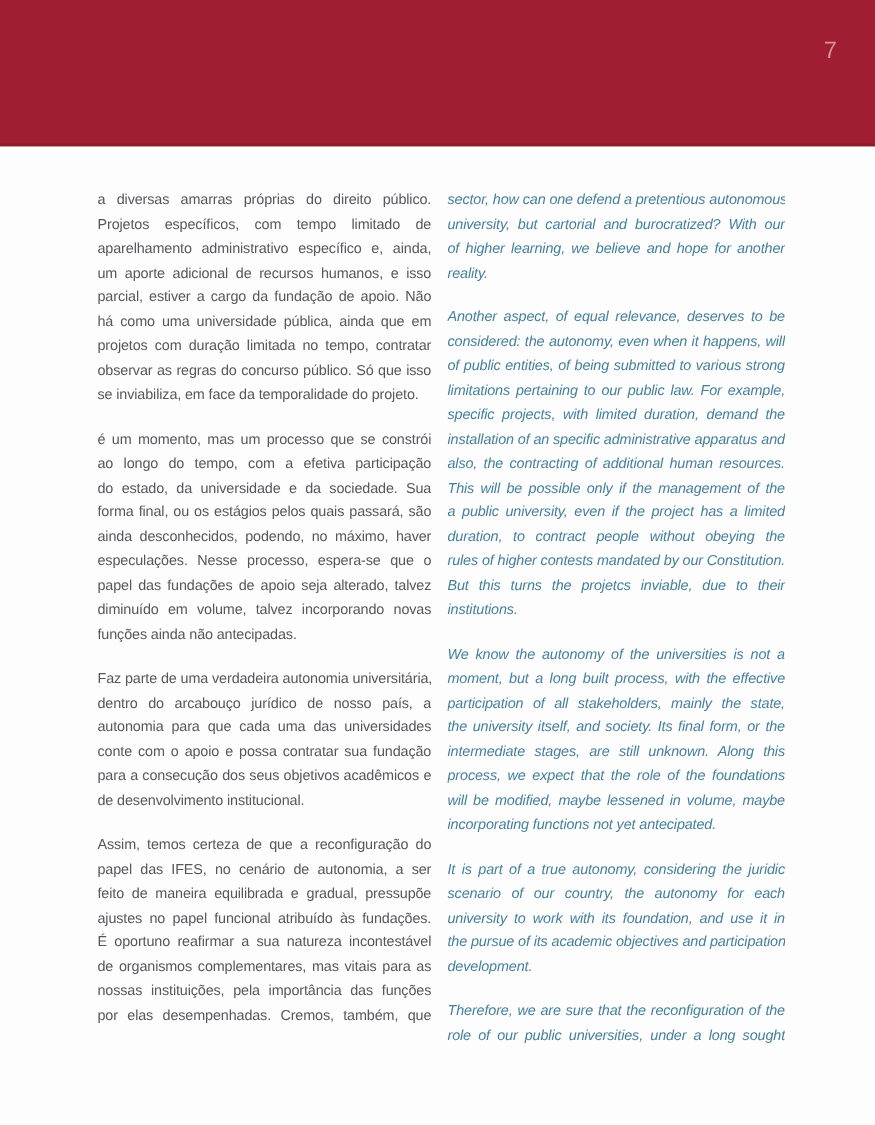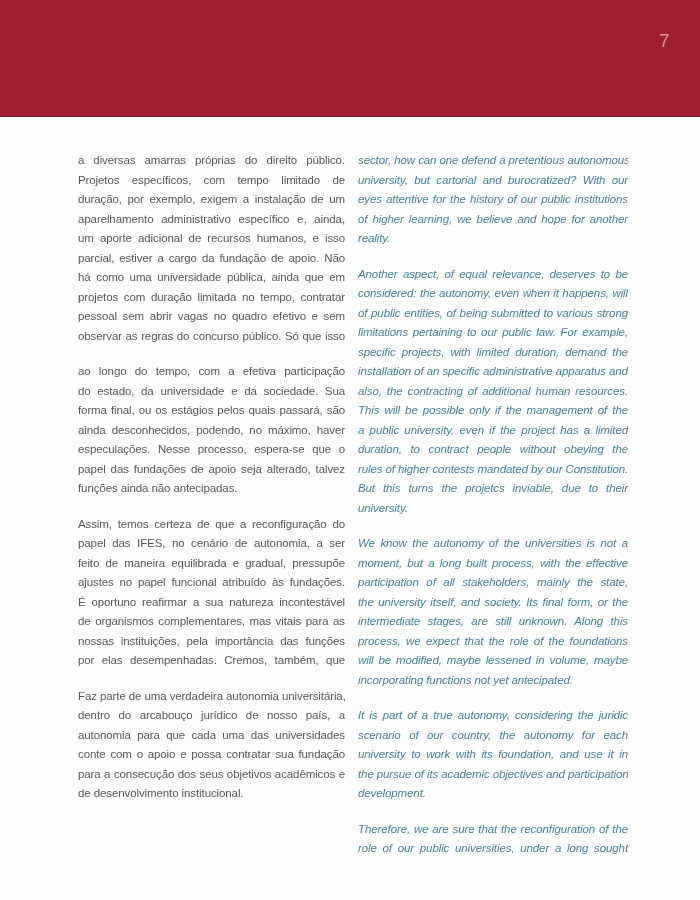--- a/index.html
+++ b/index.html
@@ -64,79 +64,79 @@
 
 <header class="header-band" style="background: rgb(160, 30, 49); border-bottom-color: rgb(140, 27, 43);">
   <span class="page-number" style="color: rgb(217, 143, 152);">7</span>
 </header>
 
 <main>
   <section class="col col-left" id="col-left" style="color: rgb(86, 87, 91);">
       <div class="para">
         <div class="line">a diversas amarras próprias do direito público.</div>
         <div class="line">Projetos específicos, com tempo limitado de</div>
-        <div class="line">duração, por exemplo, exigem a instalação de um</div>
         <div class="line">aparelhamento administrativo específico e, ainda,</div>
         <div class="line">um aporte adicional de recursos humanos, e isso</div>
         <div class="line">parcial, estiver a cargo da fundação de apoio. Não</div>
         <div class="line">há como uma universidade pública, ainda que em</div>
         <div class="line">projetos com duração limitada no tempo, contratar</div>
-        <div class="line">pessoal sem abrir vagas no quadro efetivo e sem</div>
         <div class="line">observar as regras do concurso público. Só que isso</div>
+        <div class="line final">se inviabiliza, em face da temporalidade do projeto.</div>
       </div>
       <div class="para">
+        <div class="line">é um momento, mas um processo que se constrói</div>
         <div class="line">ao longo do tempo, com a efetiva participação</div>
         <div class="line">do estado, da universidade e da sociedade. Sua</div>
         <div class="line">forma final, ou os estágios pelos quais passará, são</div>
         <div class="line">ainda desconhecidos, podendo, no máximo, haver</div>
         <div class="line">especulações. Nesse processo, espera-se que o</div>
         <div class="line">papel das fundações de apoio seja alterado, talvez</div>
+        <div class="line">diminuído em volume, talvez incorporando novas</div>
         <div class="line final">funções ainda não antecipadas.</div>
+      </div>
+      <div class="para">
+        <div class="line">Faz parte de uma verdadeira autonomia universitária,</div>
+        <div class="line">dentro do arcabouço jurídico de nosso país, a</div>
+        <div class="line">autonomia para que cada uma das universidades</div>
+        <div class="line">conte com o apoio e possa contratar sua fundação</div>
+        <div class="line">para a consecução dos seus objetivos acadêmicos e</div>
+        <div class="line final">de desenvolvimento institucional.</div>
       </div>
       <div class="para">
         <div class="line">Assim, temos certeza de que a reconfiguração do</div>
         <div class="line">papel das IFES, no cenário de autonomia, a ser</div>
         <div class="line">feito de maneira equilibrada e gradual, pressupõe</div>
         <div class="line">ajustes no papel funcional atribuído às fundações.</div>
         <div class="line">É oportuno reafirmar a sua natureza incontestável</div>
         <div class="line">de organismos complementares, mas vitais para as</div>
         <div class="line">nossas instituições, pela importância das funções</div>
         <div class="line">por elas desempenhadas. Cremos, também, que</div>
       </div>
-      <div class="para">
-        <div class="line">Faz parte de uma verdadeira autonomia universitária,</div>
-        <div class="line">dentro do arcabouço jurídico de nosso país, a</div>
-        <div class="line">autonomia para que cada uma das universidades</div>
-        <div class="line">conte com o apoio e possa contratar sua fundação</div>
-        <div class="line">para a consecução dos seus objetivos acadêmicos e</div>
-        <div class="line final">de desenvolvimento institucional.</div>
-      </div>
     </section>
   <section class="col col-right" id="col-right" style="color: rgb(68, 127, 155);">
       <div class="para">
         <div class="line">sector, how can one defend a pretentious autonomous</div>
         <div class="line">university, but cartorial and burocratized? With our</div>
-        <div class="line">eyes attentive for the history of our public institutions</div>
         <div class="line">of higher learning, we believe and hope for another</div>
         <div class="line final">reality.</div>
       </div>
       <div class="para">
         <div class="line">Another aspect, of equal relevance, deserves to be</div>
         <div class="line">considered: the autonomy, even when it happens, will</div>
         <div class="line">of public entities, of being submitted to various strong</div>
         <div class="line">limitations pertaining to our public law. For example,</div>
         <div class="line">specific projects, with limited duration, demand the</div>
         <div class="line">installation of an specific administrative apparatus and,</div>
         <div class="line">also, the contracting of additional human resources.</div>
         <div class="line">This will be possible only if the management of the</div>
         <div class="line">a public university, even if the project has a limited</div>
         <div class="line">duration, to contract people without obeying the</div>
         <div class="line">rules of higher contests mandated by our Constitution.</div>
         <div class="line">But this turns the projetcs inviable, due to their</div>
-        <div class="line final">university.</div>
+        <div class="line final">institutions.</div>
       </div>
       <div class="para">
         <div class="line">We know the autonomy of the universities is not a</div>
         <div class="line">moment, but a long built process, with the effective</div>
         <div class="line">participation of all stakeholders, mainly the state,</div>
         <div class="line">the university itself, and society. Its final form, or the</div>
         <div class="line">intermediate stages, are still unknown. Along this</div>
         <div class="line">process, we expect that the role of the foundations</div>
         <div class="line">will be modified, maybe lessened in volume, maybe</div>
         <div class="line final">incorporating functions not yet antecipated.</div>

